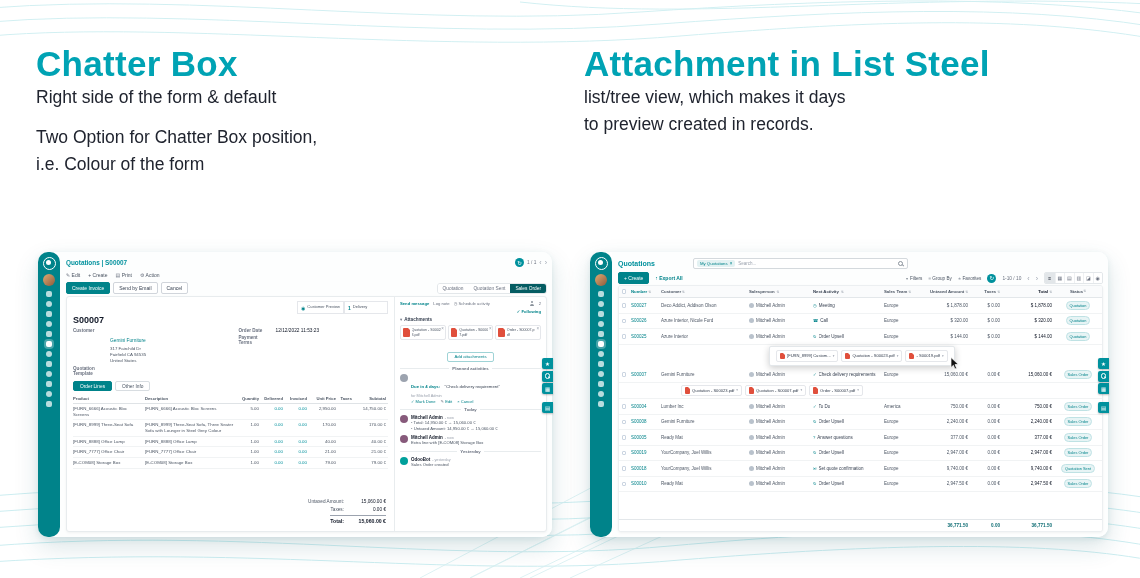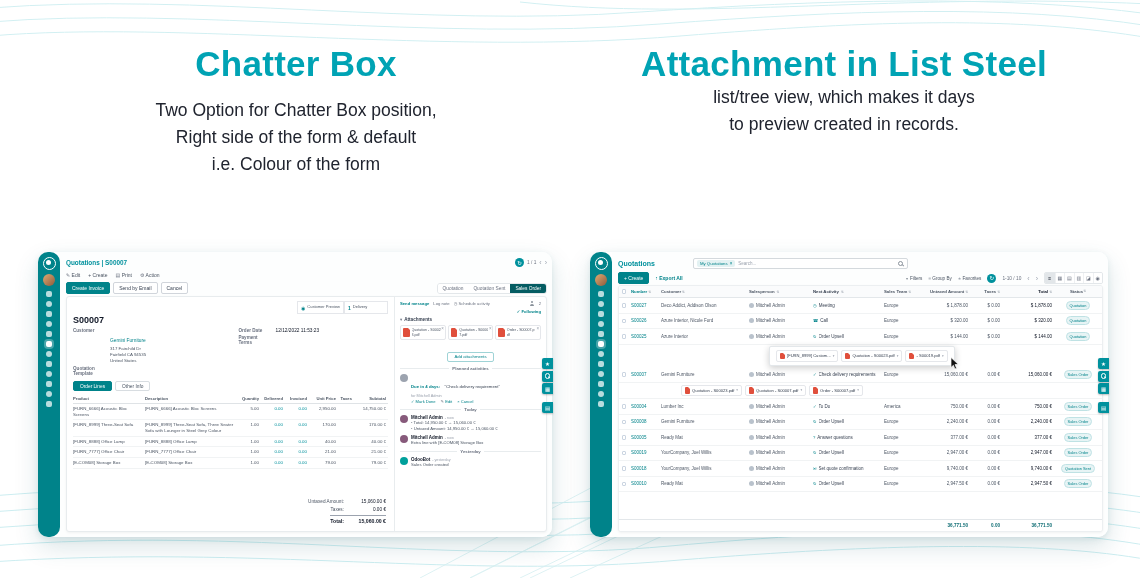--- a/index.html
+++ b/index.html
@@ -2,21 +2,21 @@
 <html><head>
 <meta charset="utf-8">
 <style>
   *{margin:0;padding:0;box-sizing:border-box}
   html,body{width:1140px;height:578px}
   body{font-family:"Liberation Sans",sans-serif;background:#ffffff;position:relative;overflow:hidden}
   .canvas{position:absolute;inset:0}
   .waves{position:absolute;inset:0;width:100%;height:100%;pointer-events:none}
 
   
-  .hero{position:absolute;top:44px;width:520px;text-align:center}
+  .hero{position:absolute;top:44px;width:520px;text-align:left}
   .hero-left{left:36px}.hero-right{left:584px}
   .hero-title{font-size:35px;font-weight:bold;color:#00a3b4;line-height:40px;letter-spacing:.3px}
   .hero-line{font-size:17.5px;color:#20242f;line-height:27px}
   .hero-line.first{margin-top:13px}
 
   
   .app-card{position:absolute;width:514px;height:285px;background:#fff;border-radius:10px;
     box-shadow:0 10px 24px rgba(23,96,106,.16),0 2px 6px rgba(23,96,106,.10);display:flex}
   .card-left{left:38px;top:252px}
   .card-right{left:590px;top:252px;width:518px}
@@ -219,22 +219,22 @@
         <path d="M520,578 L750,468"></path>
         <path d="M570,578 L790,478"></path>
       <path d="M640,462 L420,578"></path>
         <path d="M690,468 L470,578"></path>
         <path d="M740,478 L530,578"></path>
     </g>
   </svg>
 
   <section class="hero hero-left">
     <div class="hero-title">Chatter Box</div>
+    <div class="hero-line">Right side of the form &amp; default</div>
     <div class="hero-line first">Two Option for Chatter Box position,</div>
-    <div class="hero-line">Right side of the form &amp; default</div>
     <div class="hero-line">i.e. Colour of the form</div>
   </section>
 
   <section class="hero hero-right">
     <div class="hero-title">Attachment in List Steel</div>
     <div class="hero-line">list/tree view, which makes it days</div>
     <div class="hero-line">to preview created in records.</div>
   </section>
 
   <div class="app-card card-left">

